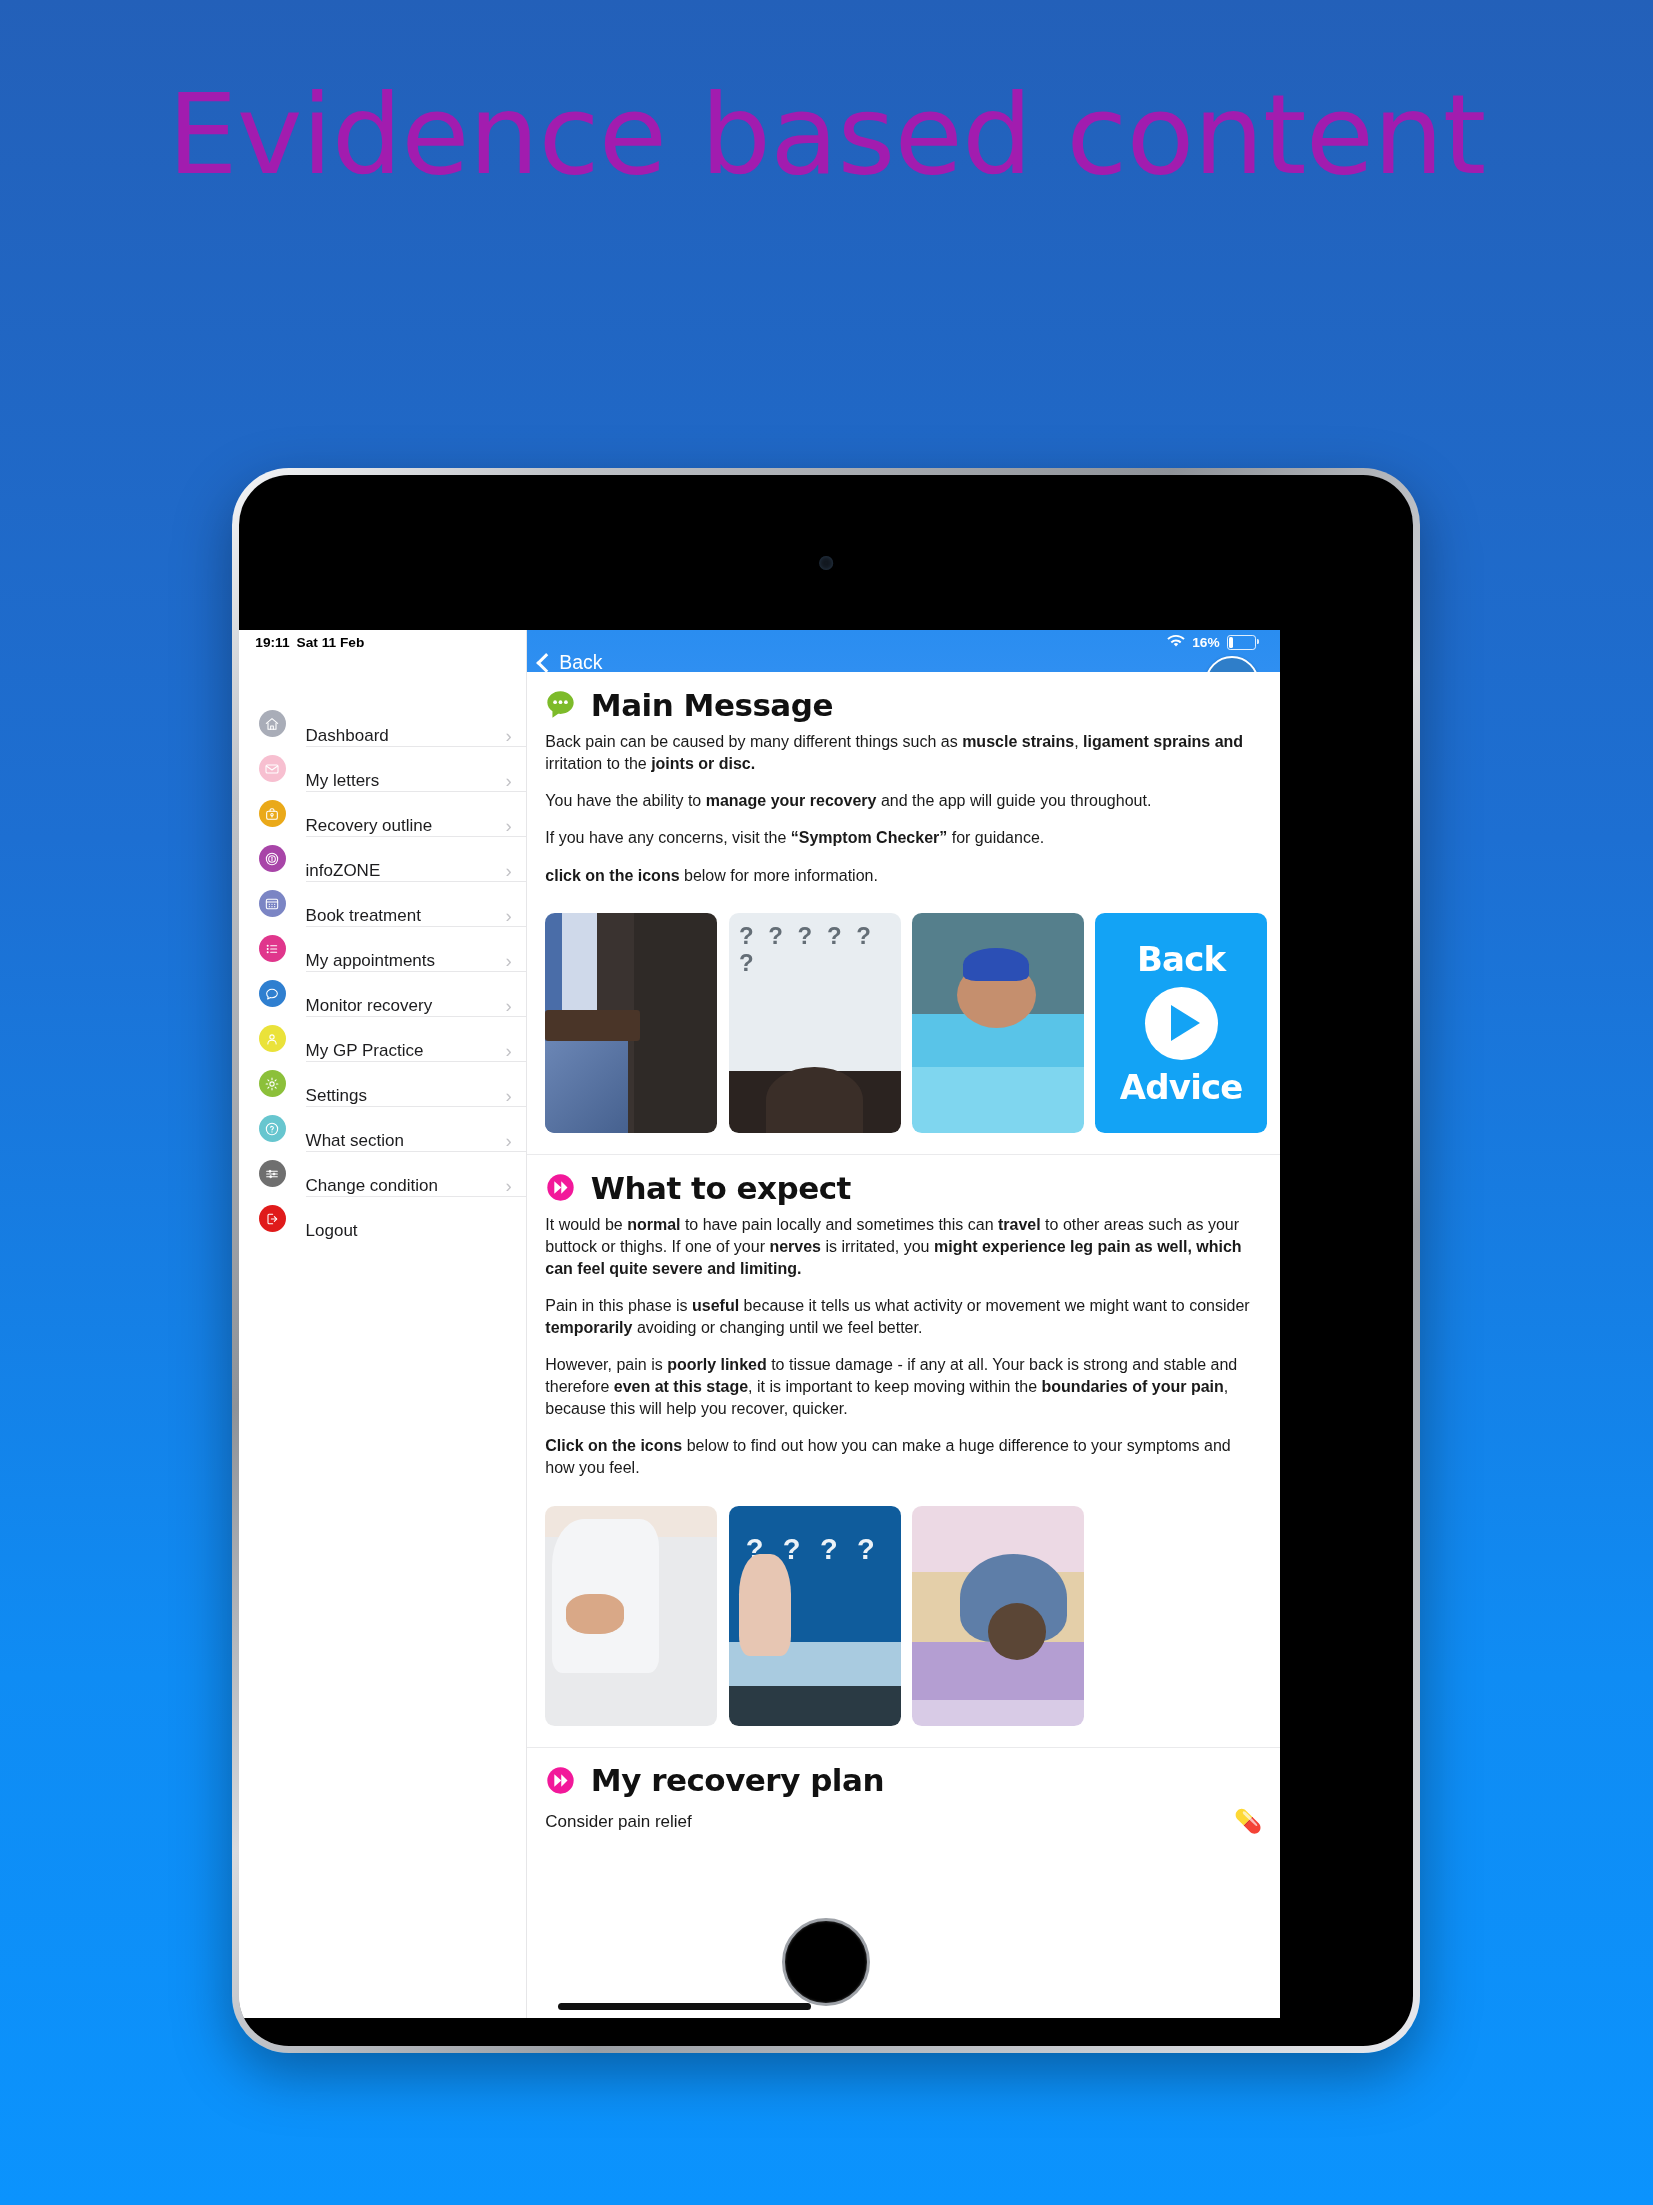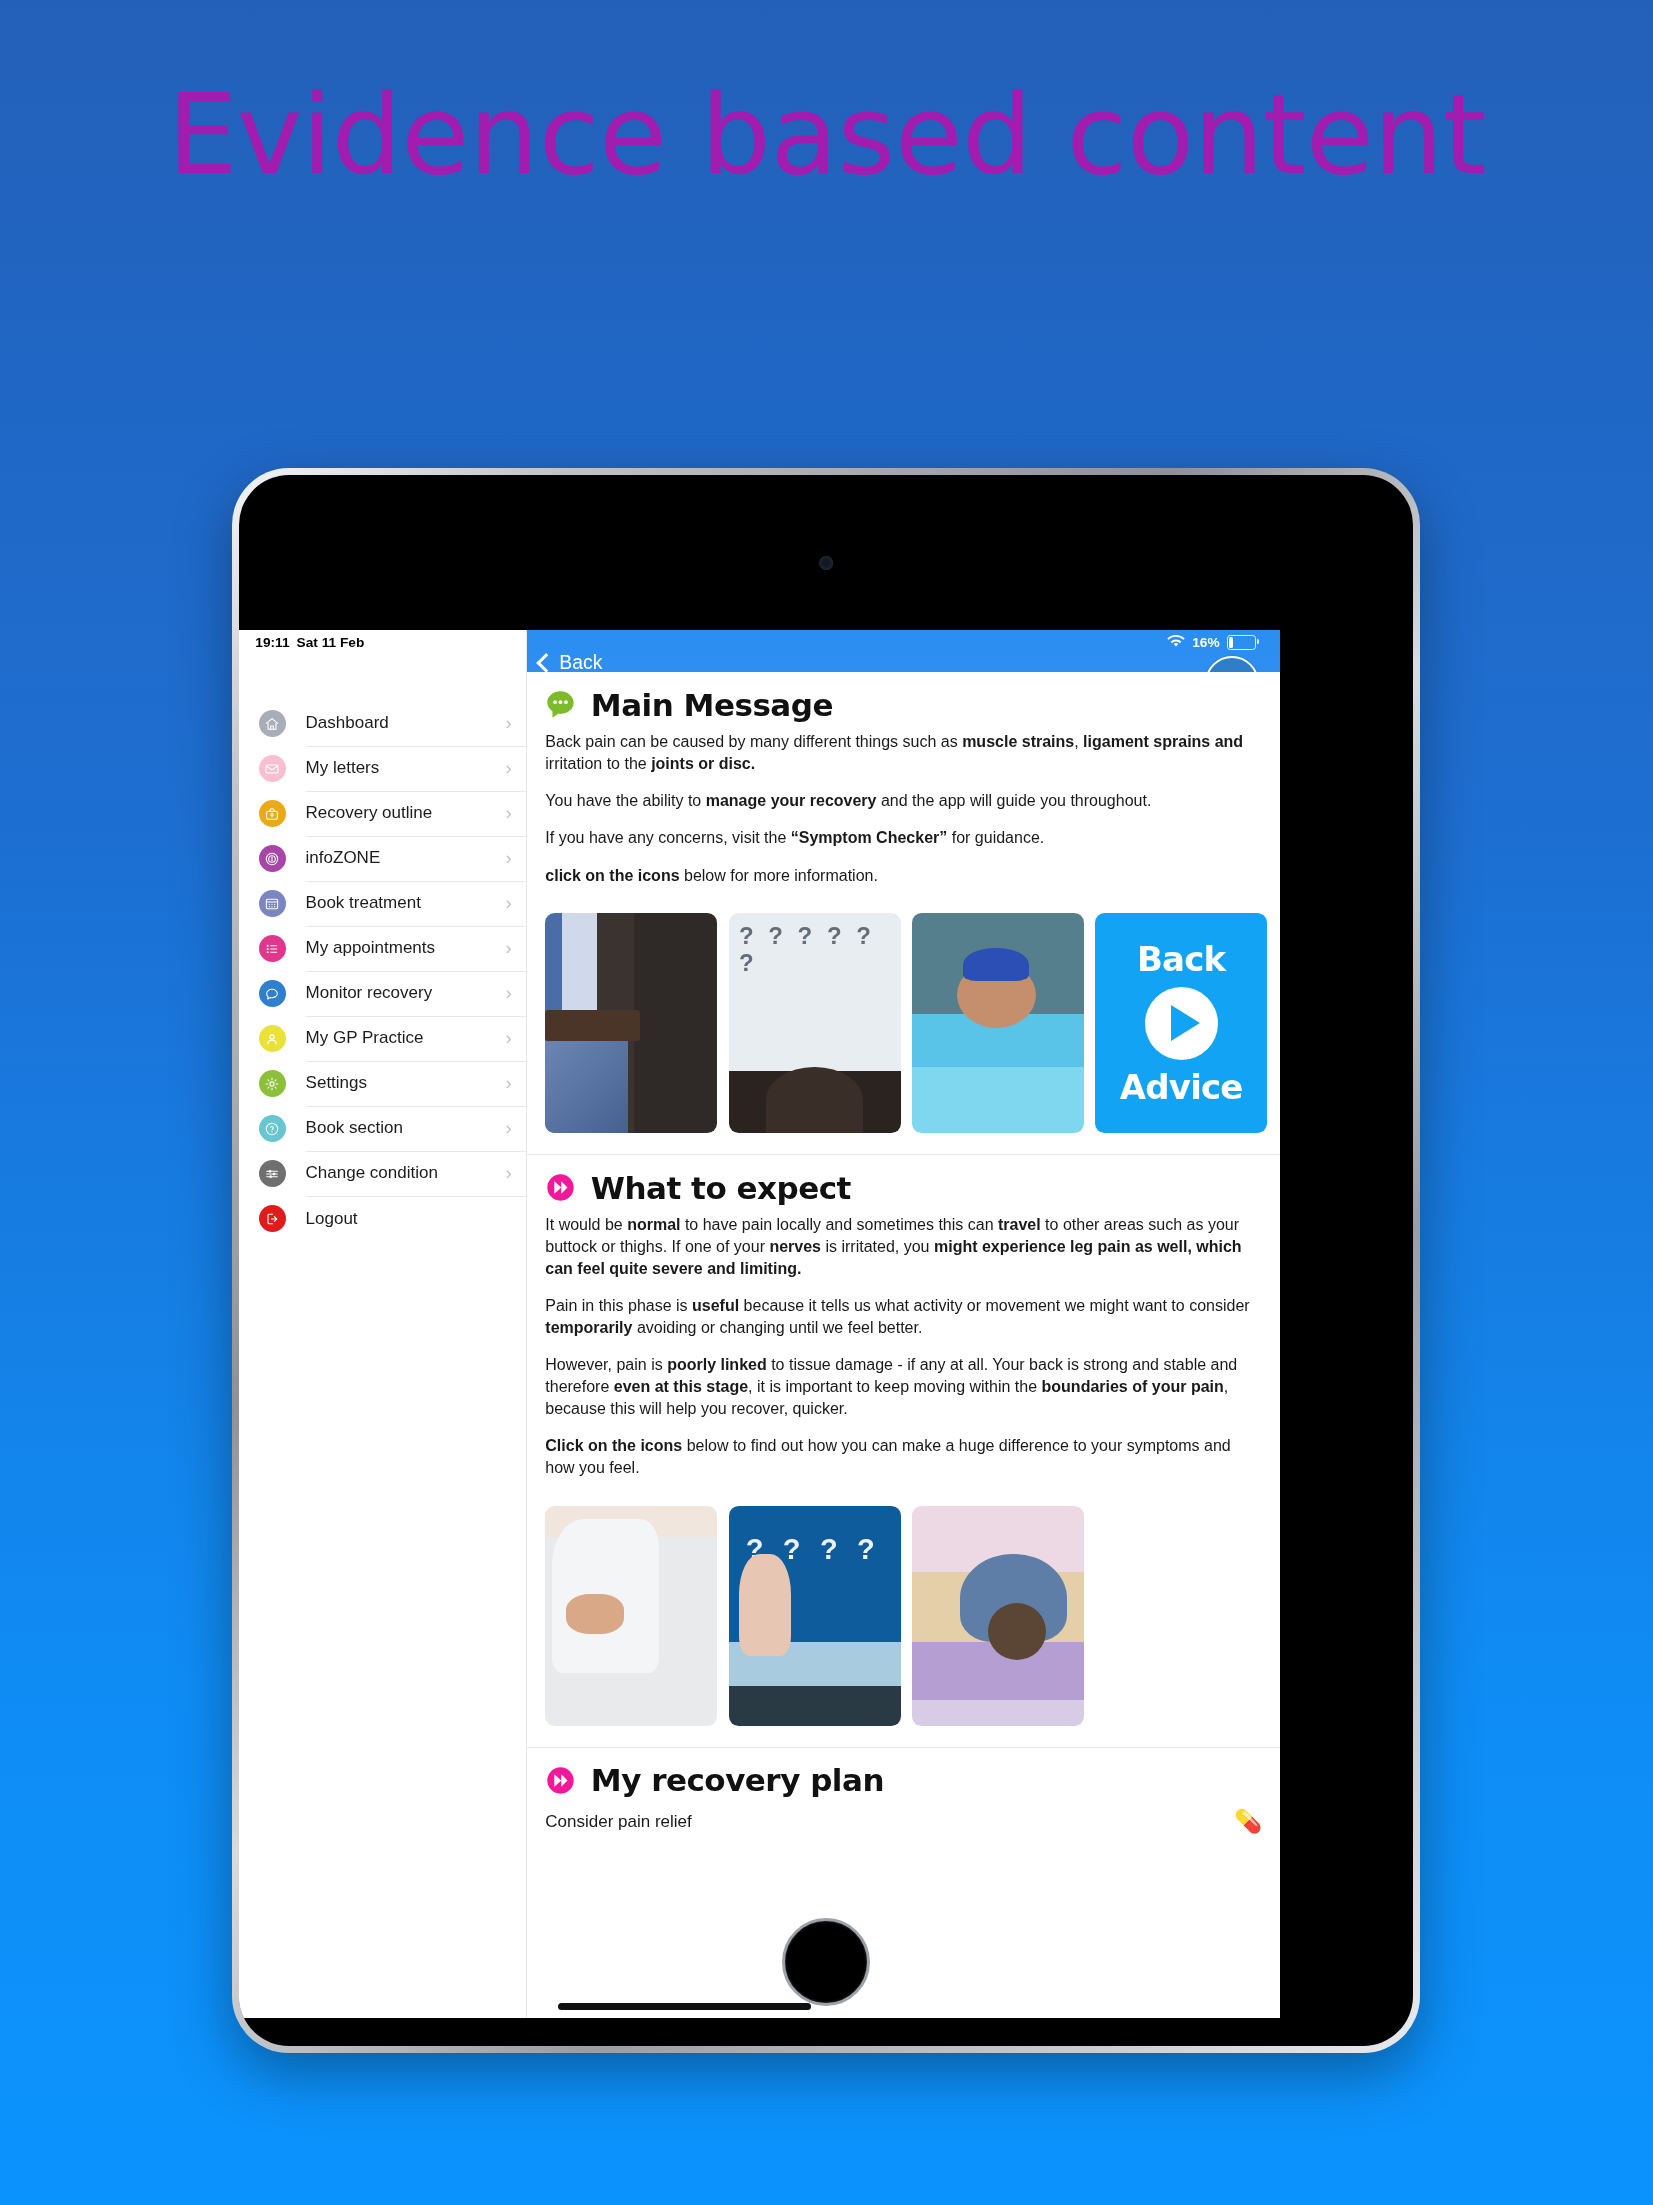--- a/index.html
+++ b/index.html
@@ -76,21 +76,21 @@
     height:45px;cursor:pointer;
     position:relative;
   }
   .nav-item .nav-icon{
     width:27px;height:27px;border-radius:50%;
     flex:0 0 27px;margin-left:8px;
     display:flex;align-items:center;justify-content:center;
   }
   .nav-item .nav-icon svg{width:16px;height:16px;display:block;}
   .nav-text-wrap{
-    flex:1;display:flex;align-items:center;justify-content:space-between;
+    flex:1;display:flex;align-items:flex-end;justify-content:space-between;
     margin-left:20px;height:100%;
     border-bottom:0.8px solid #e7e7e9;
     padding-right:14.5px;
   }
   .nav-item:last-child .nav-text-wrap{border-bottom:none;}
   .nav-label{font-size:17px;color:#1c1c1e;}
   .chev{color:#c2c2c6;font-size:18.6px;font-weight:300;line-height:1;}
 
   
   .content{
@@ -368,21 +368,21 @@
             </div>
             <div class="nav-item">
               <span class="nav-icon" style="background:#67c6cf">
                 <svg viewBox="0 0 24 24">
                   <circle stroke="#fff" fill="none" stroke-width="1.6" stroke-linecap="round" stroke-linejoin="round" cx="12" cy="12" r="8.5"></circle>
                   <path stroke="#fff" fill="none" stroke-width="1.6" stroke-linecap="round" stroke-linejoin="round" d="M9.9 9.4a2.2 2.2 0 0 1 4.2.9c0 1.5-2.1 1.8-2.1 3.2"></path>
                   <circle fill="#fff" cx="12" cy="16.4" r=".9"></circle>
                 </svg>
               </span>
               <span class="nav-text-wrap">
-                <span class="nav-label">Book section</span>
+                <span class="nav-label">What section</span>
                 <span class="chev">›</span>
               </span>
             </div>
             <div class="nav-item">
               <span class="nav-icon" style="background:#6f6f6f">
                 <svg viewBox="0 0 24 24">
                   <path stroke="#fff" fill="none" stroke-width="1.6" stroke-linecap="round" stroke-linejoin="round" d="M4 8h16M4 12h16M4 16h16"></path>
                   <circle fill="#fff" stroke="#fff" cx="9" cy="8" r="1.6"></circle>
                   <circle fill="#fff" stroke="#fff" cx="15" cy="12" r="1.6"></circle>
                   <circle fill="#fff" stroke="#fff" cx="10" cy="16" r="1.6"></circle>

